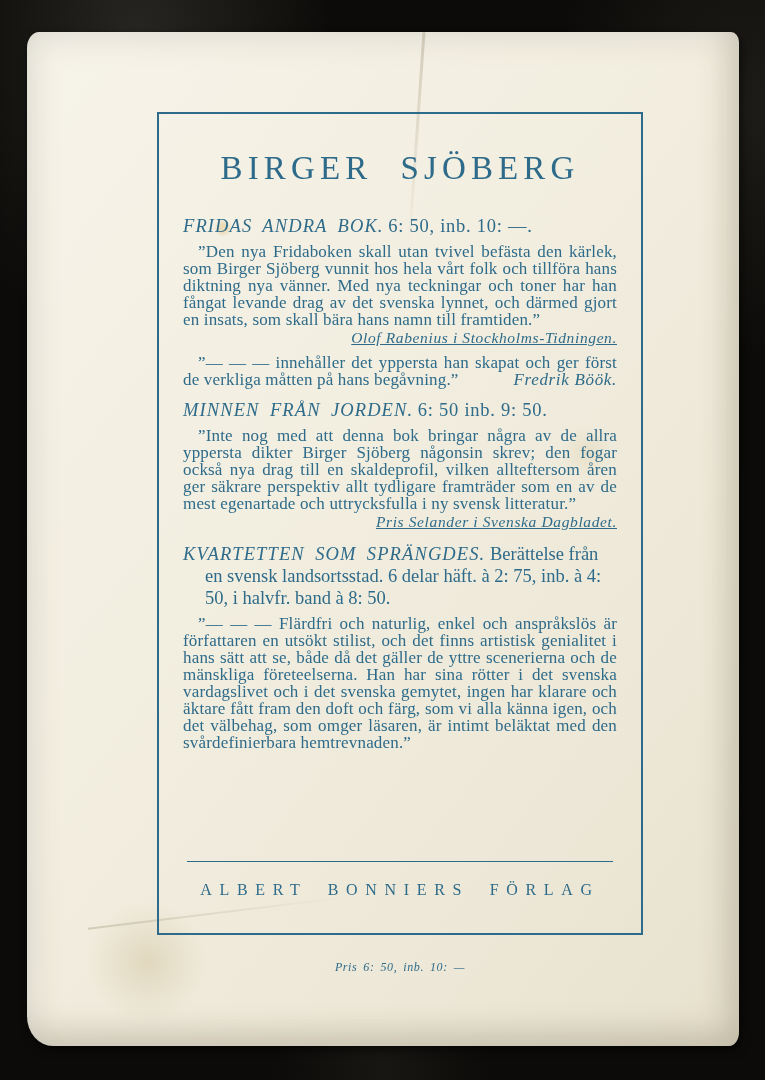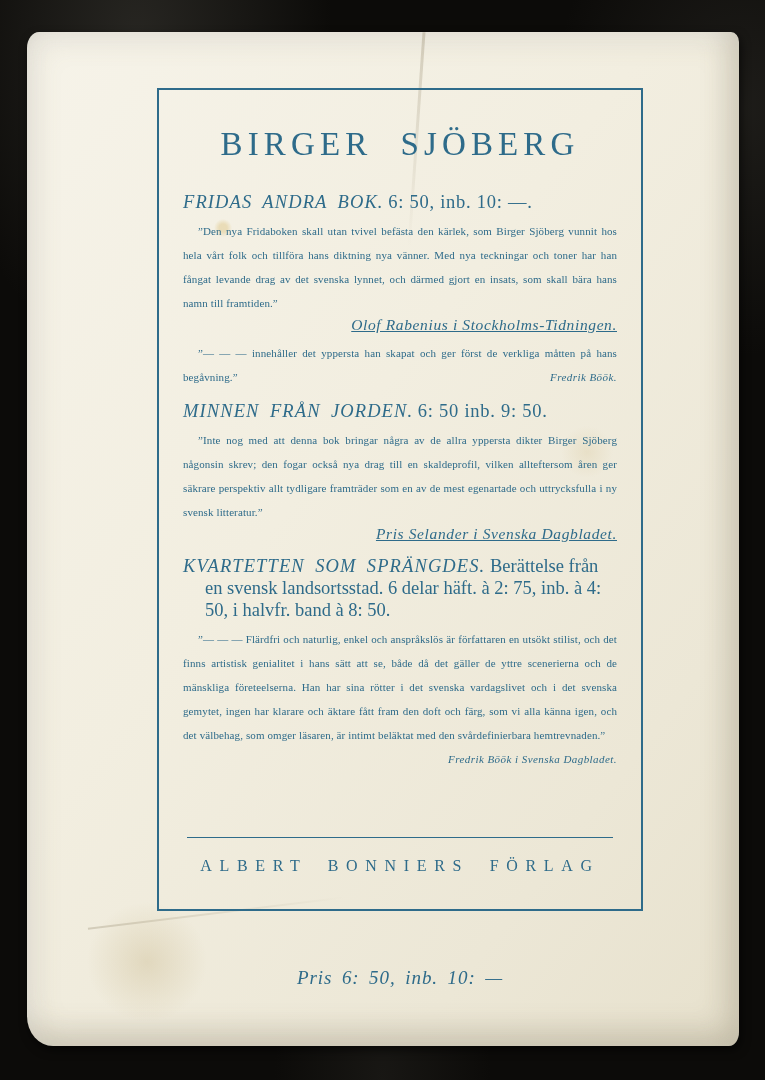--- a/index.html
+++ b/index.html
@@ -40,21 +40,21 @@
     transform: rotate(4deg);
   }
   .crease-d {
     position: absolute;
     left: 60px; top: 880px; width: 260px; height: 2px;
     background: linear-gradient(to right, rgba(140,128,100,.30), rgba(140,128,100,0));
     transform: rotate(-7deg);
   }
   .frame {
     position: absolute;
-    left: 130px; top: 56px;
+    left: 130px; top: 80px;
     width: 486px; height: 823px;
     border: 2px solid var(--ink, #2e6b8a);
     box-sizing: border-box;
     display: flex;
     flex-direction: column;
     color: var(--ink, #2e6b8a);
   }
   .frame-inner {
     flex: 1 1 auto;
     padding: 0 24px;
@@ -81,22 +81,22 @@
     margin-top: 27px;
   }
   .section-heading .book-price { letter-spacing: .04em; }
   .heading-first { margin-top: 25px; }
   .heading-hanging {
     padding-left: 22px;
     text-indent: -22px;
   }
   .quote {
     margin: 6px 0 0 0;
-    font-size: 11px;
-    line-height: 24px;
+    font-size: 17px;
+    line-height: 17px;
     text-align: justify;
     text-indent: 15px;
     letter-spacing: .01em;
   }
   .attribution {
     margin: 0;
     font-size: 15.5px;
     line-height: 20px;
     font-style: italic;
     text-align: right;
@@ -127,21 +127,21 @@
     letter-spacing: .48em;
     word-spacing: .55em;
     white-space: nowrap;
   }
   .price-note {
     position: absolute;
     left: 130px; top: 916px;
     width: 486px;
     text-align: center;
     font-style: italic;
-    font-size: 19px;
+    font-size: 12px;
     color: var(--ink, #2e6b8a);
     letter-spacing: .05em;
     word-spacing: .2em;
   }
 </style>
 </head>
 <body>
 
 <div class="backdrop">
   <div class="paper">
@@ -178,21 +178,20 @@
           <p class="attribution">Pris Selander i Svenska Dagbladet.</p>
         </div>
 
         <div>
           <p class="section-heading heading-hanging">
             <span class="book-title">KVARTETTEN SOM SPRÄNGDES.</span>
             <span class="book-description">Berättelse från en svensk landsortsstad. 6 delar häft. à 2: 75, inb. à 4: 50, i halvfr. band à 8: 50.</span>
           </p>
           <p class="quote">
             <span>”— — — Flärdfri och naturlig, enkel och anspråkslös är författaren en utsökt stilist, och det finns artistisk genialitet i hans sätt att se, både då det gäller de yttre scenerierna och de mänskliga företeelserna. Han har sina rötter i det svenska vardagslivet och i det svenska gemytet, ingen har klarare och äktare fått fram den doft och färg, som vi alla känna igen, och det välbehag, som omger läsaren, är intimt beläktat med den svårdefinierbara hemtrevnaden.”</span>
-            <span class="attr-inline">Fredrik Böök i Svenska Dagbladet.</span>
           </p>
         </div>
 
       </div>
 
       <div class="bottom-block">
         <hr class="divider-rule">
         <p class="publisher">ALBERT BONNIERS FÖRLAG</p>
       </div>
     </div>

